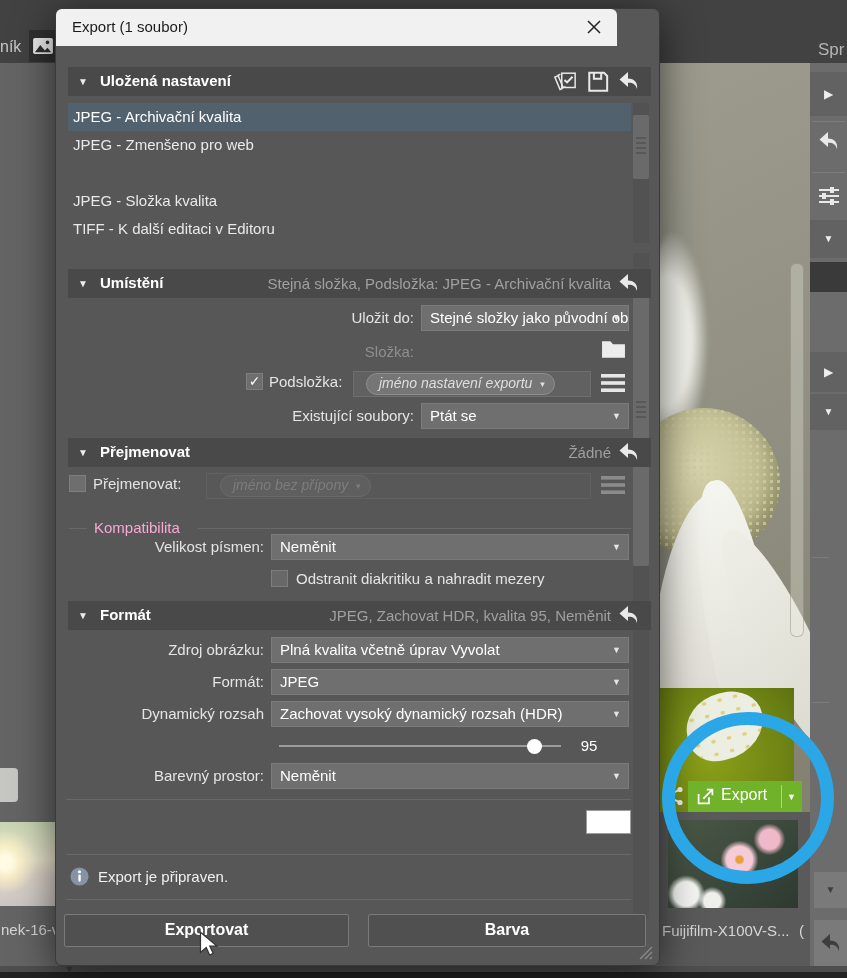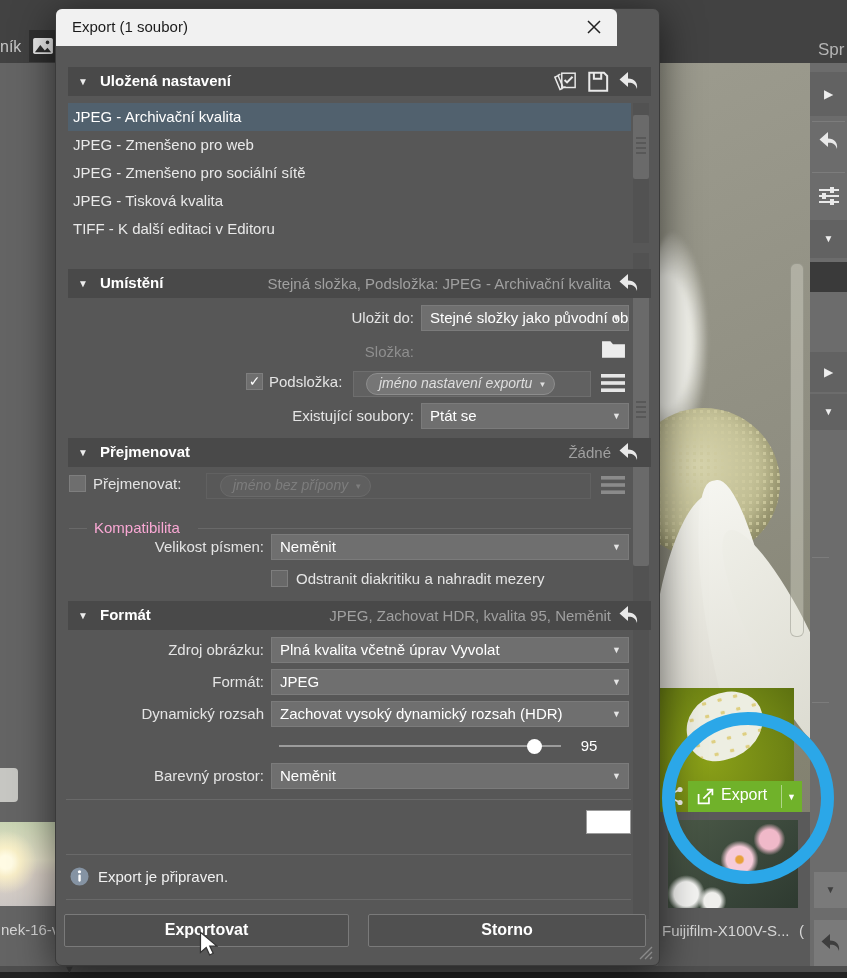--- a/index.html
+++ b/index.html
@@ -201,22 +201,21 @@
         <path d="M2.5 2.5h16l3.5 3.5v16H2.5z" fill="none" stroke="#e9e9e9" stroke-width="2.2"></path>
         <path d="M7.5 2.5v6.5h8V2.5" fill="none" stroke="#e9e9e9" stroke-width="2.2"></path>
       </svg>
       <svg class="ic" style="right:10px;top:3px" width="24" height="22" viewBox="0 0 24 22">
         <path d="M11 2 2.5 9.5 11 17v-4.2c4.8-.2 7.6 1.5 9 6.2 1-6.6-2.5-10.4-9-10.6V2z" fill="#e9e9e9"></path>
       </svg>
     </div>
 
     <div class="abs" style="left:12px;top:94px;width:563px;height:28px;background:#51616e;color:#fff;font-size:15px;line-height:28px;padding-left:5px;box-sizing:border-box">JPEG - Archivační kvalita</div>
     <div class="abs nw" style="left:17px;top:122px;height:28px;color:#e9e9e9;font-size:15px;line-height:28px">JPEG - Zmenšeno pro web</div>
-    <div class="abs nw" style="left:17px;top:150px;height:28px;color:#e9e9e9;font-size:15px;line-height:28px">JPEG - Zmenšeno pro sociální sítě</div>
-    <div class="abs nw" style="left:17px;top:178px;height:28px;color:#e9e9e9;font-size:15px;line-height:28px">JPEG - Tisková kvalita</div>
+    <div class="abs nw" style="left:17px;top:178px;height:28px;color:#e9e9e9;font-size:15px;line-height:28px">JPEG - Složka kvalita</div>
     <div class="abs nw" style="left:17px;top:206px;height:28px;color:#e9e9e9;font-size:15px;line-height:28px">TIFF - K další editaci v Editoru</div>
     <div class="sb-track" style="left:577px;top:94px;width:16px;height:140px"></div>
     <div class="sb-thumb" style="left:577px;top:106px;width:16px;height:64px">
       <div class="sb-grip" style="top:22px"></div>
     </div>
 
     <div class="sb-track" style="left:577px;top:244px;width:16px;height:666px"></div>
     <div class="sb-thumb" style="left:577px;top:280px;width:16px;height:277px">
       <div class="sb-grip" style="top:112px"></div>
     </div>
@@ -337,21 +336,21 @@
       <svg width="19" height="19" viewBox="0 0 20 20">
         <circle cx="10" cy="10" r="9.5" fill="#8593a3"></circle>
         <rect x="8.8" y="8" width="2.5" height="7.4" rx="1.1" fill="#fff"></rect>
           <circle cx="10" cy="5" r="1.7" fill="#fff"></circle>
       </svg>
     </div>
     <div class="abs nw" style="left:42px;top:859px;font-size:15px;color:#f0f0f0">Export je připraven.</div>
     <div class="hline" style="left:10px;top:890px;width:565px"></div>
 
     <div class="btn" style="left:8px;top:905px;width:285px">Exportovat</div>
-    <div class="btn" style="left:312px;top:905px;width:278px">Storno</div>
+    <div class="btn" style="left:312px;top:905px;width:278px">Barva</div>
 
     <svg style="position:absolute;right:6px;bottom:5px" width="14" height="14" viewBox="0 0 14 14">
       <path d="M13 1 1 13M13 6 6 13M13 11l-2 2" stroke="#8a8a8a" stroke-width="1.4" fill="none"></path>
     </svg>
   </div>
 
   <svg style="position:absolute;left:198px;top:931px;z-index:60" width="20" height="26" viewBox="0 0 13 19">
     <path d="M1 1v14.6l4.2-3.6 2.5 5.5 2.6-1.2-2.5-5.3H13z" fill="#fff" stroke="#333" stroke-width="0.9"></path>
   </svg>
 

